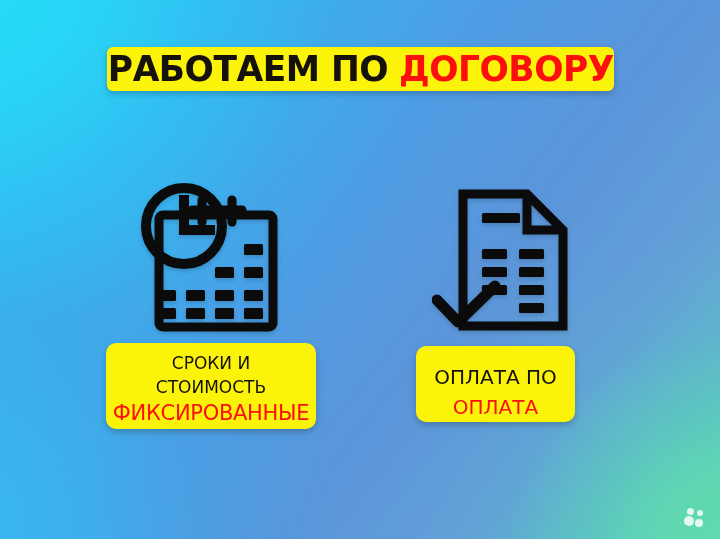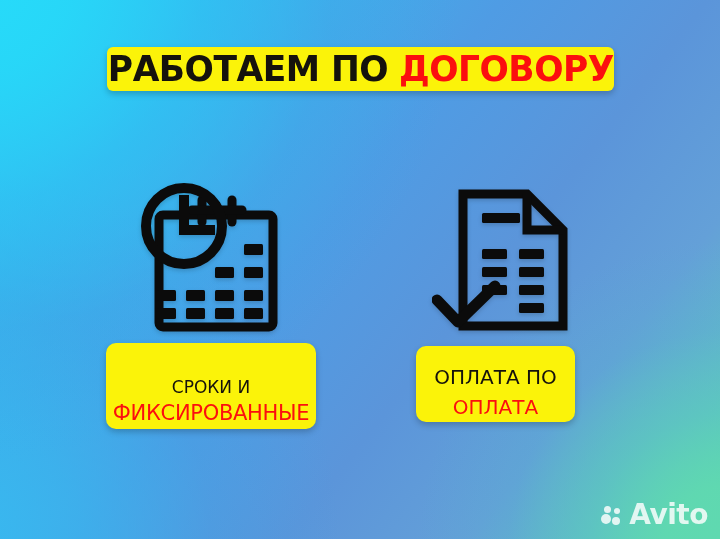--- a/index.html
+++ b/index.html
@@ -215,31 +215,31 @@
         <rect x="87" y="101" width="25" height="10" rx="1.5"></rect>
         <rect x="87" y="119" width="25" height="10" rx="1.5"></rect>
       </g>
 
       <path d="M5 116 L26 138 L63 102" fill="none" stroke="#0b0b0b" stroke-width="11" stroke-linecap="round" stroke-linejoin="round"></path>
     </svg>
   </div>
 
   <div class="caption-box caption-left">
     <span class="line-1">СРОКИ И</span>
+    <span class="line-2">СТОИМОСТЬ</span>
     <span class="line-3 accent">ФИКСИРОВАННЫЕ</span>
   </div>
 
   <div class="caption-box caption-right">
     <span class="line-1">ОПЛАТА ПО</span>
     <span class="line-2 accent">ОПЛАТА</span>
   </div>
 
   <div class="avito-watermark">
     <span class="avito-dots">
       <span class="d1"></span>
         <span class="d2"></span>
         <span class="d3"></span>
         <span class="d4"></span>
     </span>
-    <span class="avito-word">Avito</span>
   </div>
 
 </div>
 
 </body></html>

